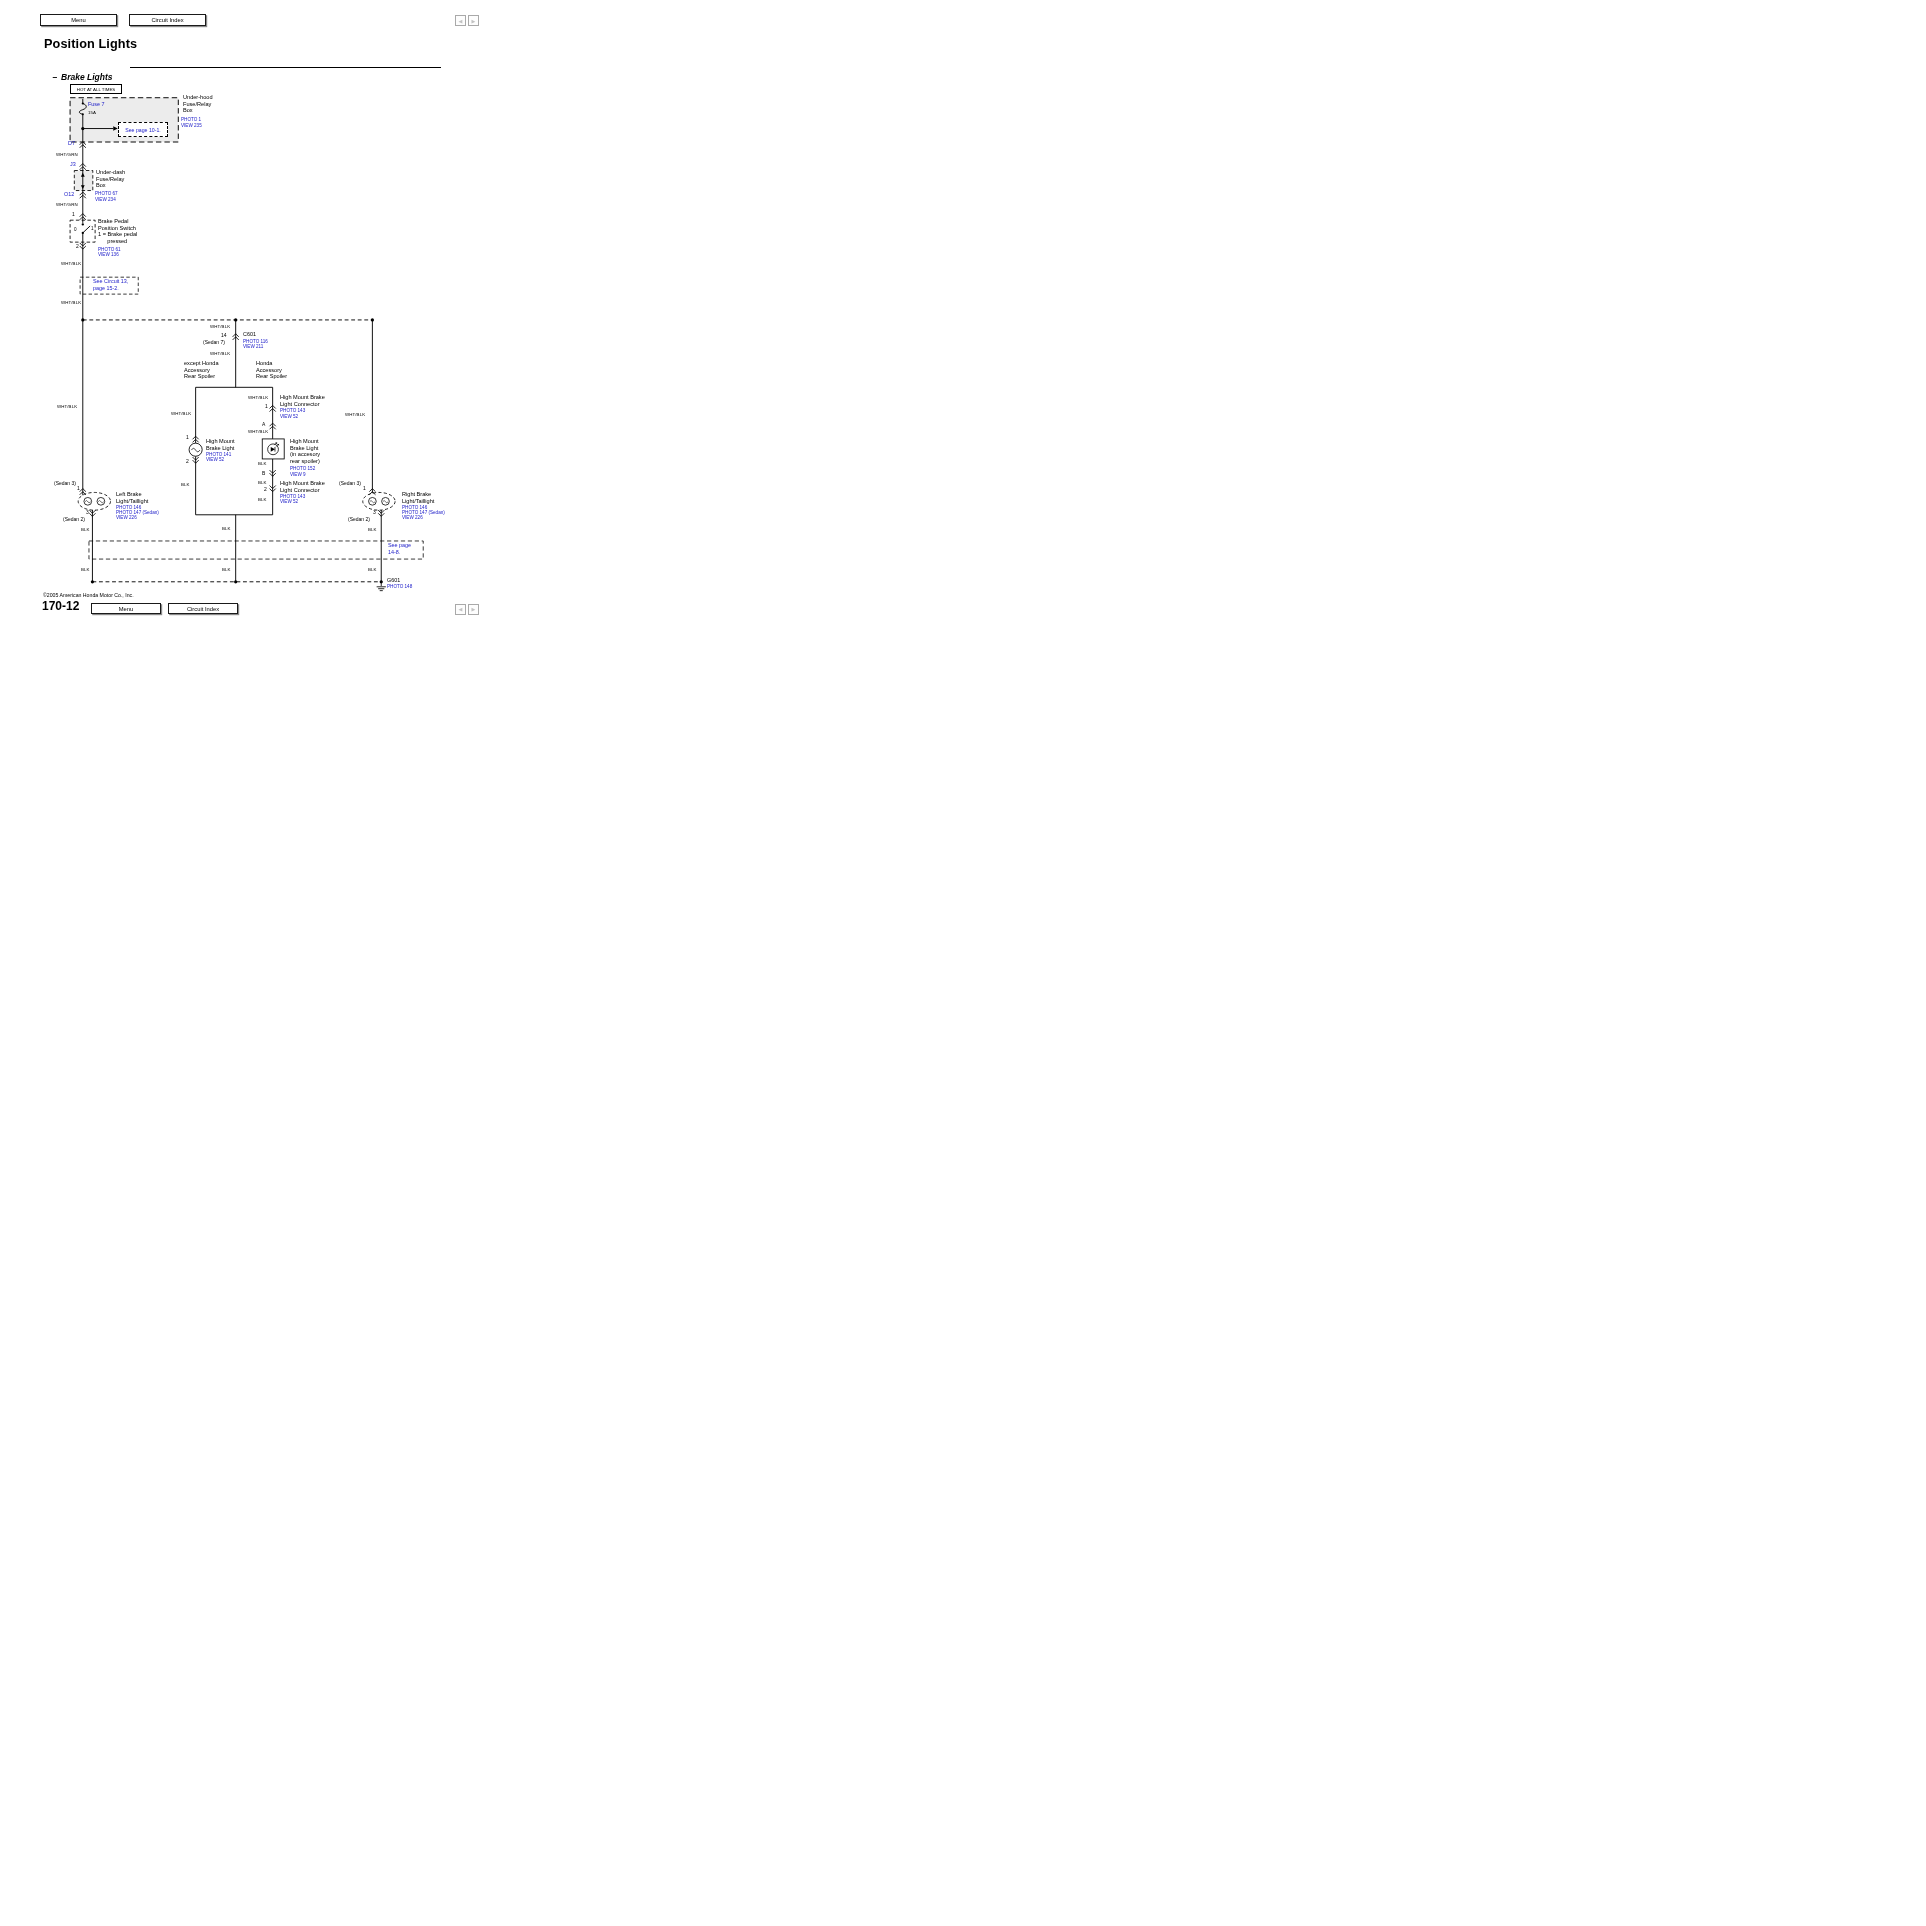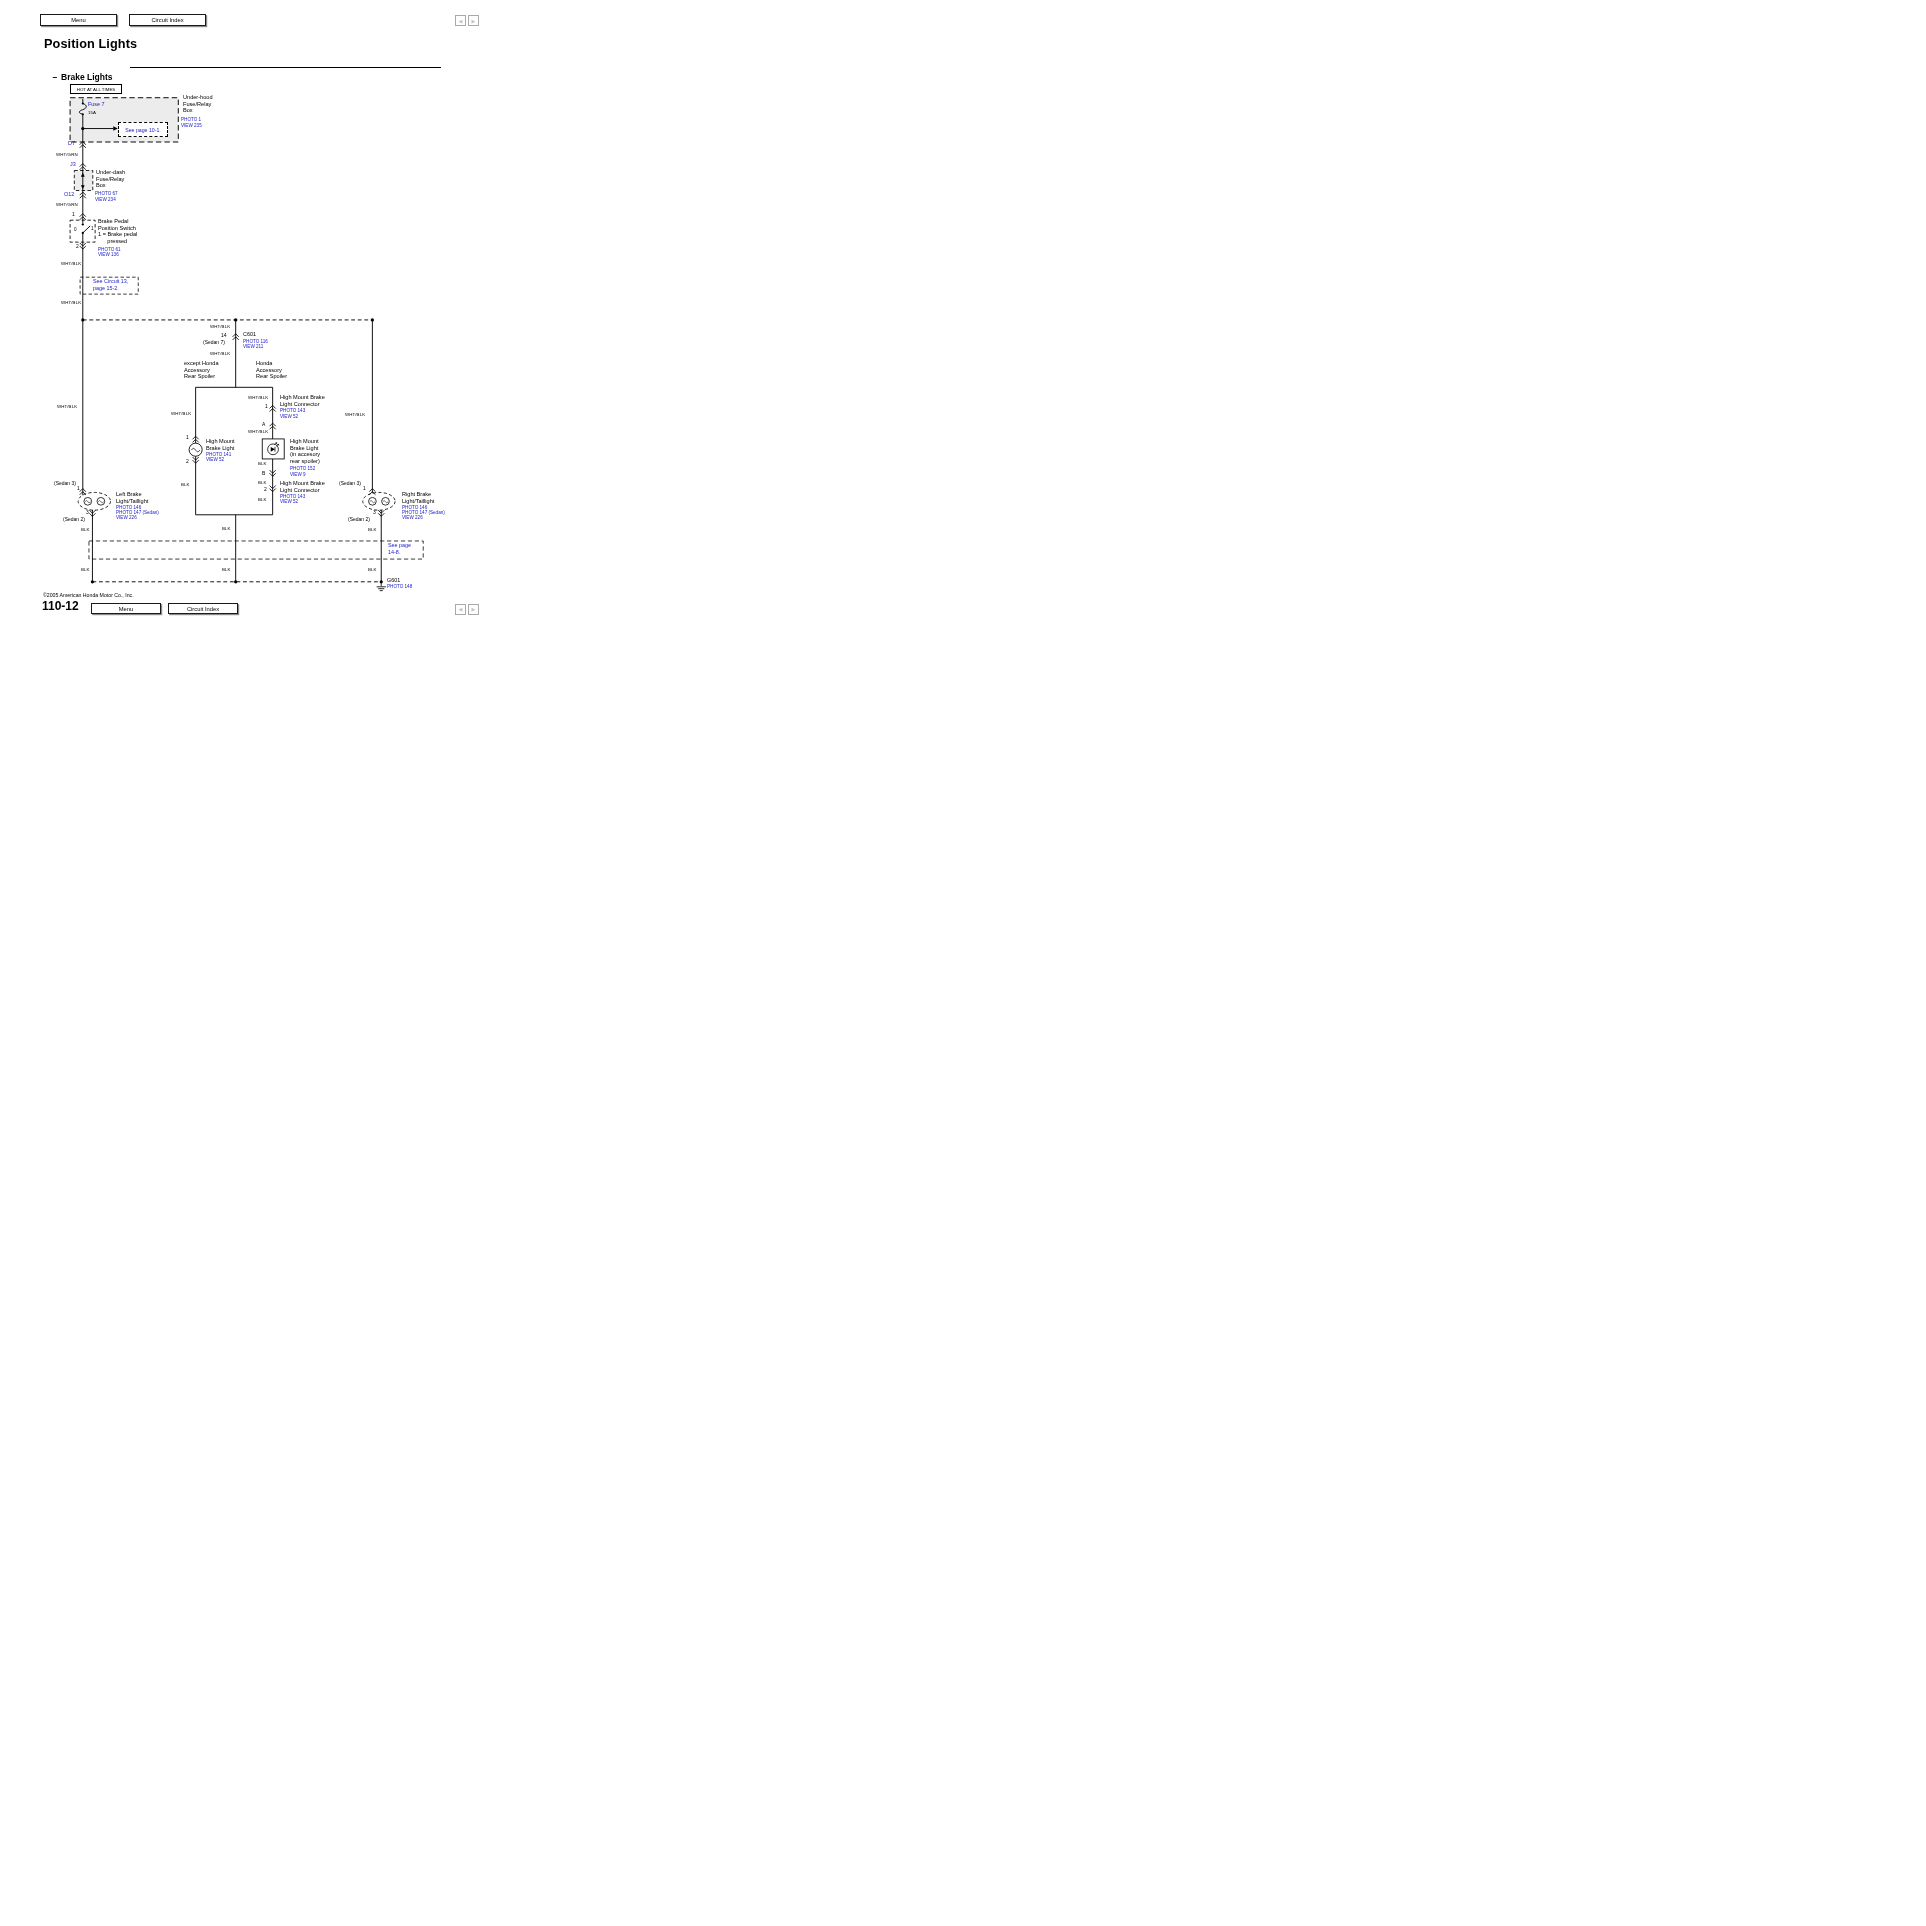--- a/index.html
+++ b/index.html
@@ -20,21 +20,21 @@
 
   .btn { position:absolute; display:flex; align-items:center; justify-content:center;
          border:0.8px solid #1a1a1a; background:#fff; box-shadow:1.2px 1.2px 0 #8a8a8a;
          font-size:5.8px; cursor:pointer; }
   .navbtn { position:absolute; width:10.8px; height:10.8px; border:0.8px solid #a9a9a9;
             background:#fdfdfd; display:flex; align-items:center; justify-content:center; }
   .navbtn span { color:#c2c2c2; font-size:5px; }
 
   .title { font-size:12.7px; font-weight:700; letter-spacing:0.1px; }
   .subtitle { font-size:8.5px; font-weight:700; }
-  .subtitle .gap { margin-left:3.9px; }
+  .subtitle .gap { margin-left:3.9px;font-style:italic; }
   .rule { position:absolute; height:1.2px; background:#000; }
 
   .hotbox { position:absolute; border:0.8px solid #000; background:#fff;
             display:flex; align-items:center; justify-content:center; font-size:4.4px; }
   .pagebox { position:absolute; border:0.8px dashed #000; background:#fff;
              display:flex; align-items:center; justify-content:center; font-size:5.2px; }
   .copyright { font-size:5.2px; }
   .pagenum { font-size:12px; font-weight:700; }
 </style>
 </head>
@@ -299,21 +299,21 @@
 
   <div class="lbl seetext" style="left:388px;top:542px;">See page
 14-8.</div>
   <div class="lbl wire" style="left:81px;top:567px;">BLK</div>
   <div class="lbl wire" style="left:222px;top:567px;">BLK</div>
   <div class="lbl wire" style="left:368px;top:567px;">BLK</div>
   <div class="lbl" style="left:387px;top:577px;font-size:5.4px;">G601</div>
   <div class="lbl ref" style="left:387px;top:584px;">PHOTO 148</div>
 
   <div class="lbl copyright" style="left:43px;top:592px;">©2005 American Honda Motor Co., Inc.</div>
-  <div class="lbl pagenum" style="left:42px;top:599px;">110-12</div>
+  <div class="lbl pagenum" style="left:42px;top:599px;">170-12</div>
   <div class="btn" style="left:91px;top:603px;width:70px;height:11.2px;">
     <span>Menu</span>
   </div>
   <div class="btn" style="left:168px;top:603px;width:70px;height:11.2px;">
     <span>Circuit Index</span>
   </div>
   <div class="navbtn" style="left:455px;top:604px;">
     <span>◀</span>
   </div>
   <div class="navbtn" style="left:468px;top:604px;">

